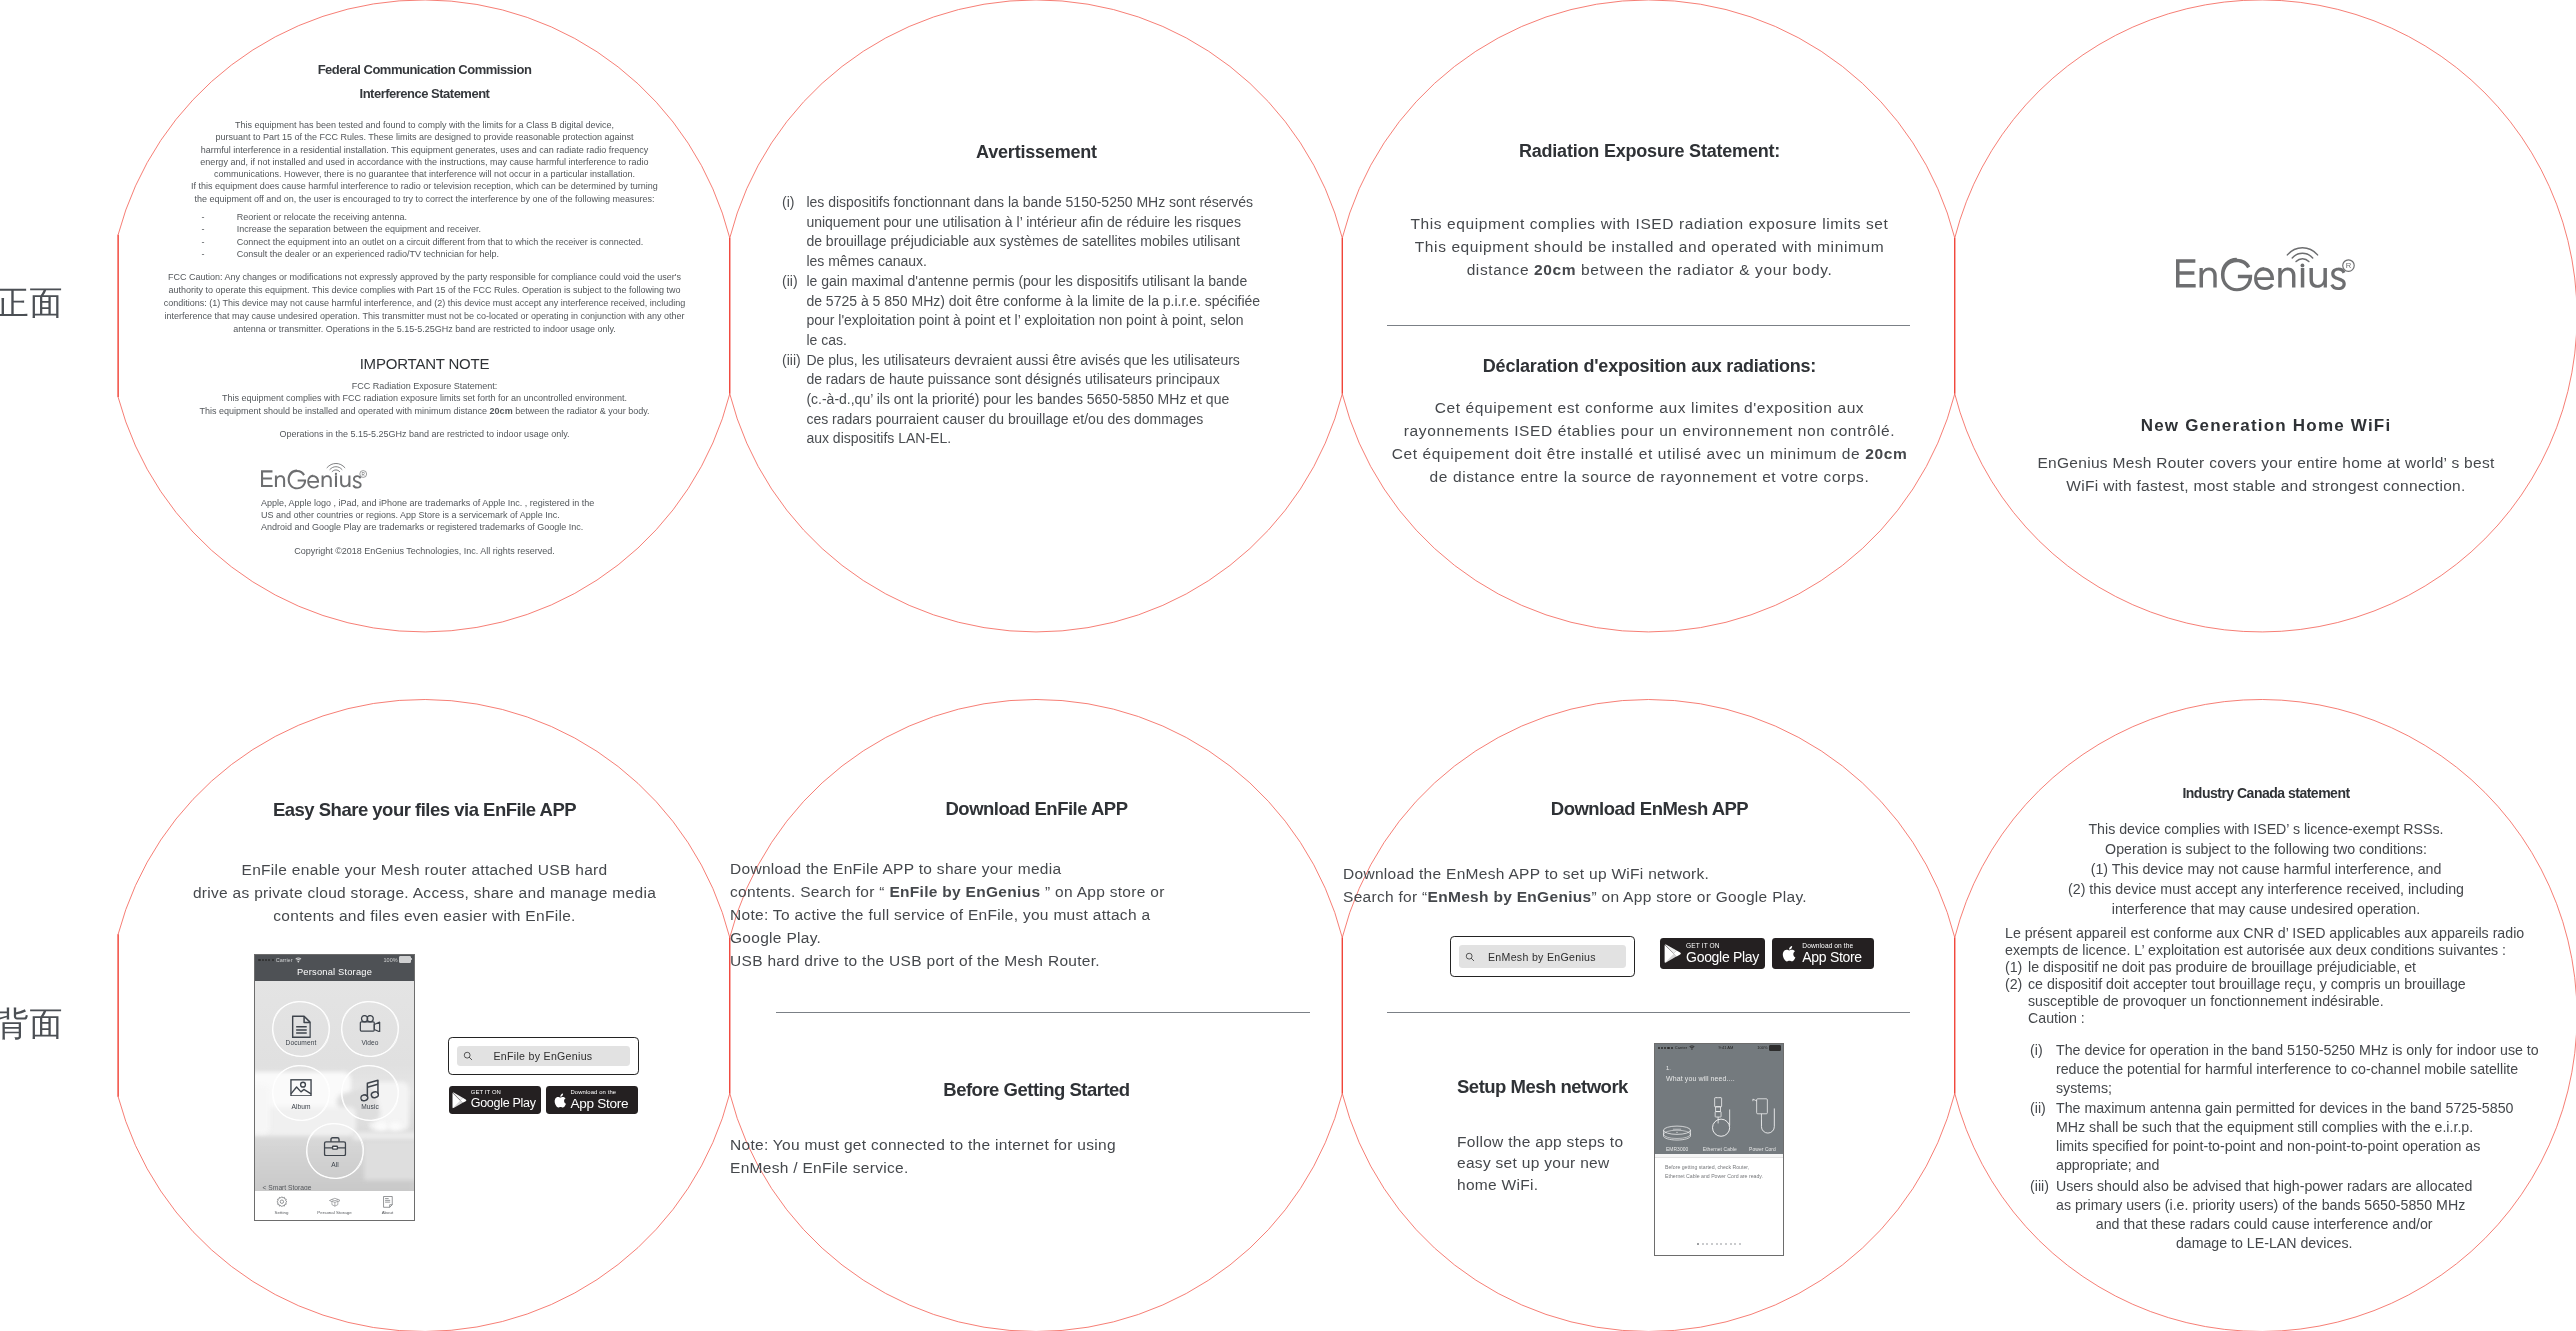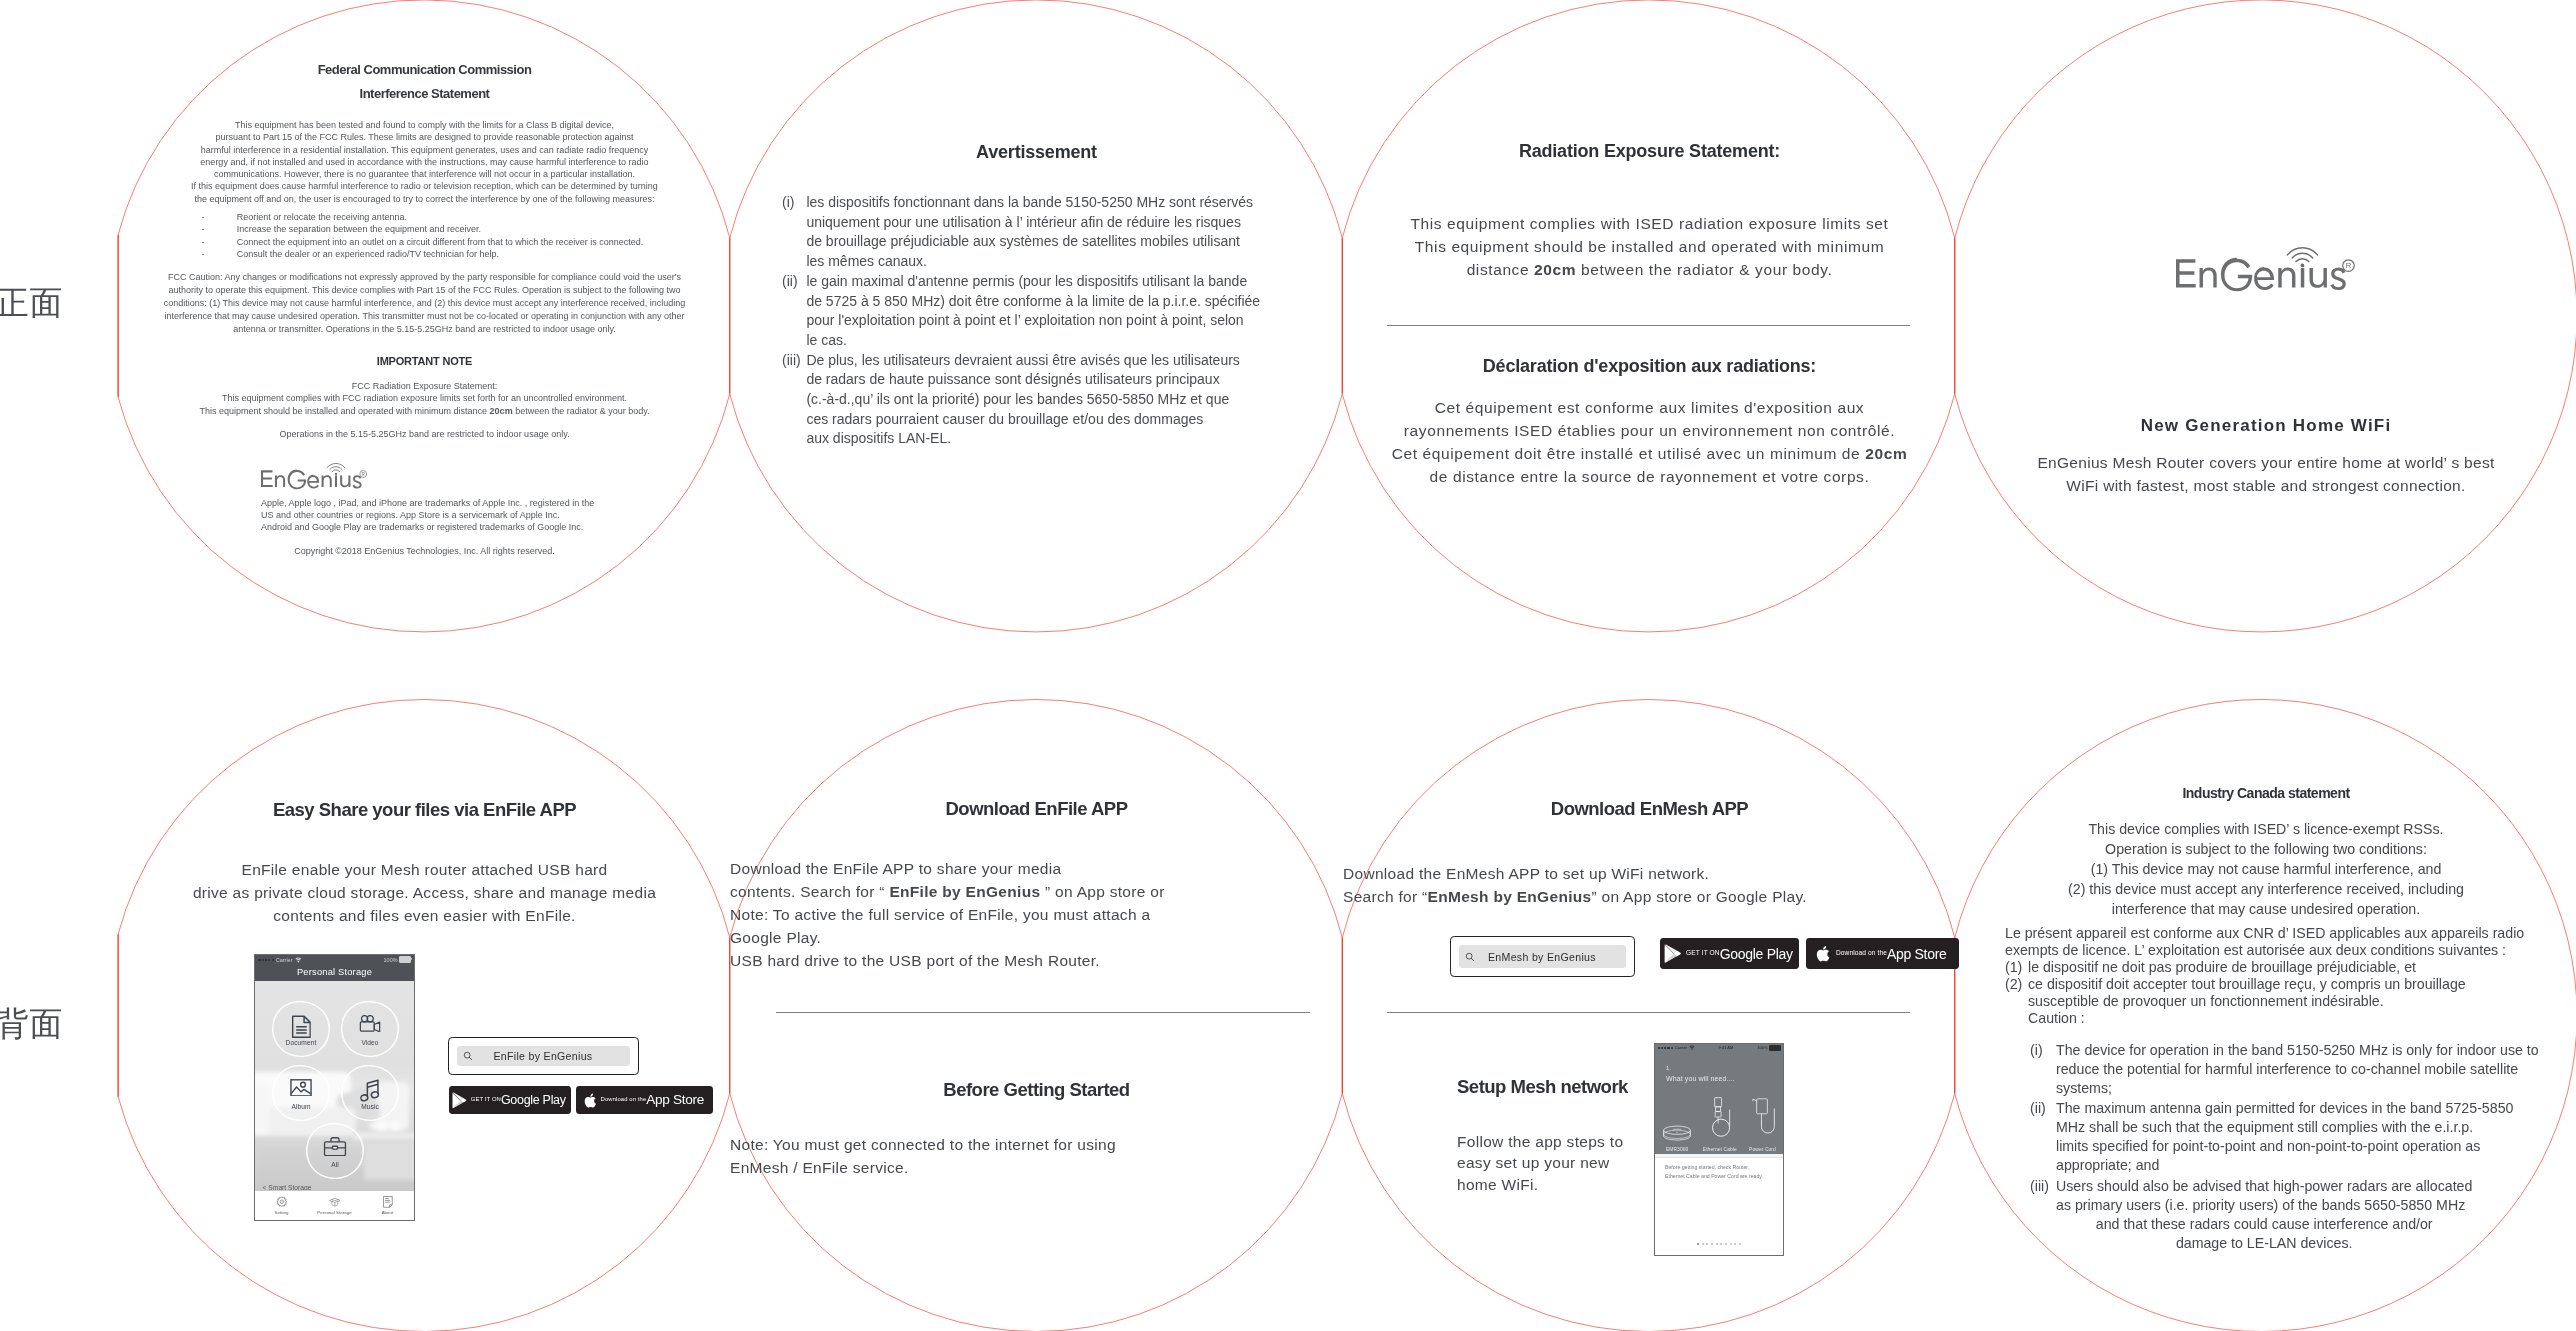--- a/index.html
+++ b/index.html
@@ -14,21 +14,21 @@
   .panel{position:absolute;}
   .ctr{text-align:center;}
   
   #p-fcc{left:118px;top:0px;width:613px;height:633px;}
   .fcc-title{font-size:13px;font-weight:700;letter-spacing:-0.5px;line-height:1.85;text-align:center;color:#35383c;}
   .fcc-body{font-size:9px;line-height:12.3px;text-align:center;color:#53575b;}
   .fcc-list{margin:0;padding:0;list-style:none;font-size:9px;line-height:12.4px;color:#53575b;}
   .fcc-list li{display:flex;}
   .fcc-list .dash{width:11.8px;text-align:center;}
   .fcc-caution{font-size:9px;line-height:13px;text-align:center;color:#53575b;}
-  .imp-note{font-size:11px;font-weight:700;text-align:center;color:#2f3236;letter-spacing:-0.2px;}
+  .imp-note{font-size:15px;font-weight:400;text-align:center;color:#2f3236;letter-spacing:-0.2px;}
   .fcc-note{font-size:9px;line-height:12.3px;text-align:center;color:#53575b;}
   .fcc-tm{font-size:9px;line-height:12px;color:#53575b;}
   .fcc-cr{font-size:9px;text-align:center;color:#53575b;}
   
   #p-avert{left:730px;top:0px;width:613px;height:633px;}
   .av-title{font-size:18px;font-weight:700;text-align:center;color:#2f3236;letter-spacing:-0.2px;}
   .av-item{display:flex;font-size:14px;line-height:19.7px;color:#4a4d51;}
   .av-marker{width:24.4px;flex:0 0 24.4px;}
   
   #p-rad{left:1343px;top:0px;width:613px;height:633px;}
@@ -61,21 +61,21 @@
   .searchbox{box-sizing:border-box;border:1.3px solid #232323;border-radius:4.2px;
              background:#fff;display:flex;align-items:center;padding:7.6px 8.4px;}
   .searchbox .inner{flex:1;background:#e2e2e2;border-radius:3.4px;display:flex;align-items:center;
                     height:100%;padding-left:5.9px;box-sizing:border-box;}
   .searchbox .sv{font-size:10.6px;color:#2e2e2e;letter-spacing:0.3px;flex:1;text-align:center;
                  padding-right:17px;font-family:"Liberation Sans",sans-serif;}
   
   .badge{background:#242021;border-radius:3.4px;display:flex;align-items:center;
          color:#fff;box-sizing:border-box;}
   .badge .bicon{flex:0 0 auto;display:flex;align-items:center;justify-content:center;}
-  .badge .btxt{display:flex;justify-content:center;line-height:1;align-items:center;}
+  .badge .btxt{display:flex;flex-direction:column;justify-content:center;line-height:1;}
   .badge .bsmall{font-size:5.9px;letter-spacing:0.1px;white-space:nowrap;margin-bottom:0.8px;}
   .badge .blarge{font-size:12.6px;font-weight:400;white-space:nowrap;letter-spacing:-0.3px;}
   
   .phone{position:absolute;box-sizing:border-box;border:0.8px solid #6d6d6d;background:#fef9c3;overflow:hidden;}
   .ph-status{display:flex;align-items:center;background:#4e5155;color:#cfd0d1;height:9.3px;
              font-size:5.5px;padding:0 3.4px;}
   .ph-nav{background:#4e5155;color:#fff;text-align:center;font-size:9.3px;height:17px;
           line-height:17px;letter-spacing:0.2px;}
   .ph-tabbar{position:absolute;left:0;bottom:0;width:100%;height:29px;background:#fff;
              border-top:0.8px solid #c9c9c9;display:flex;}

